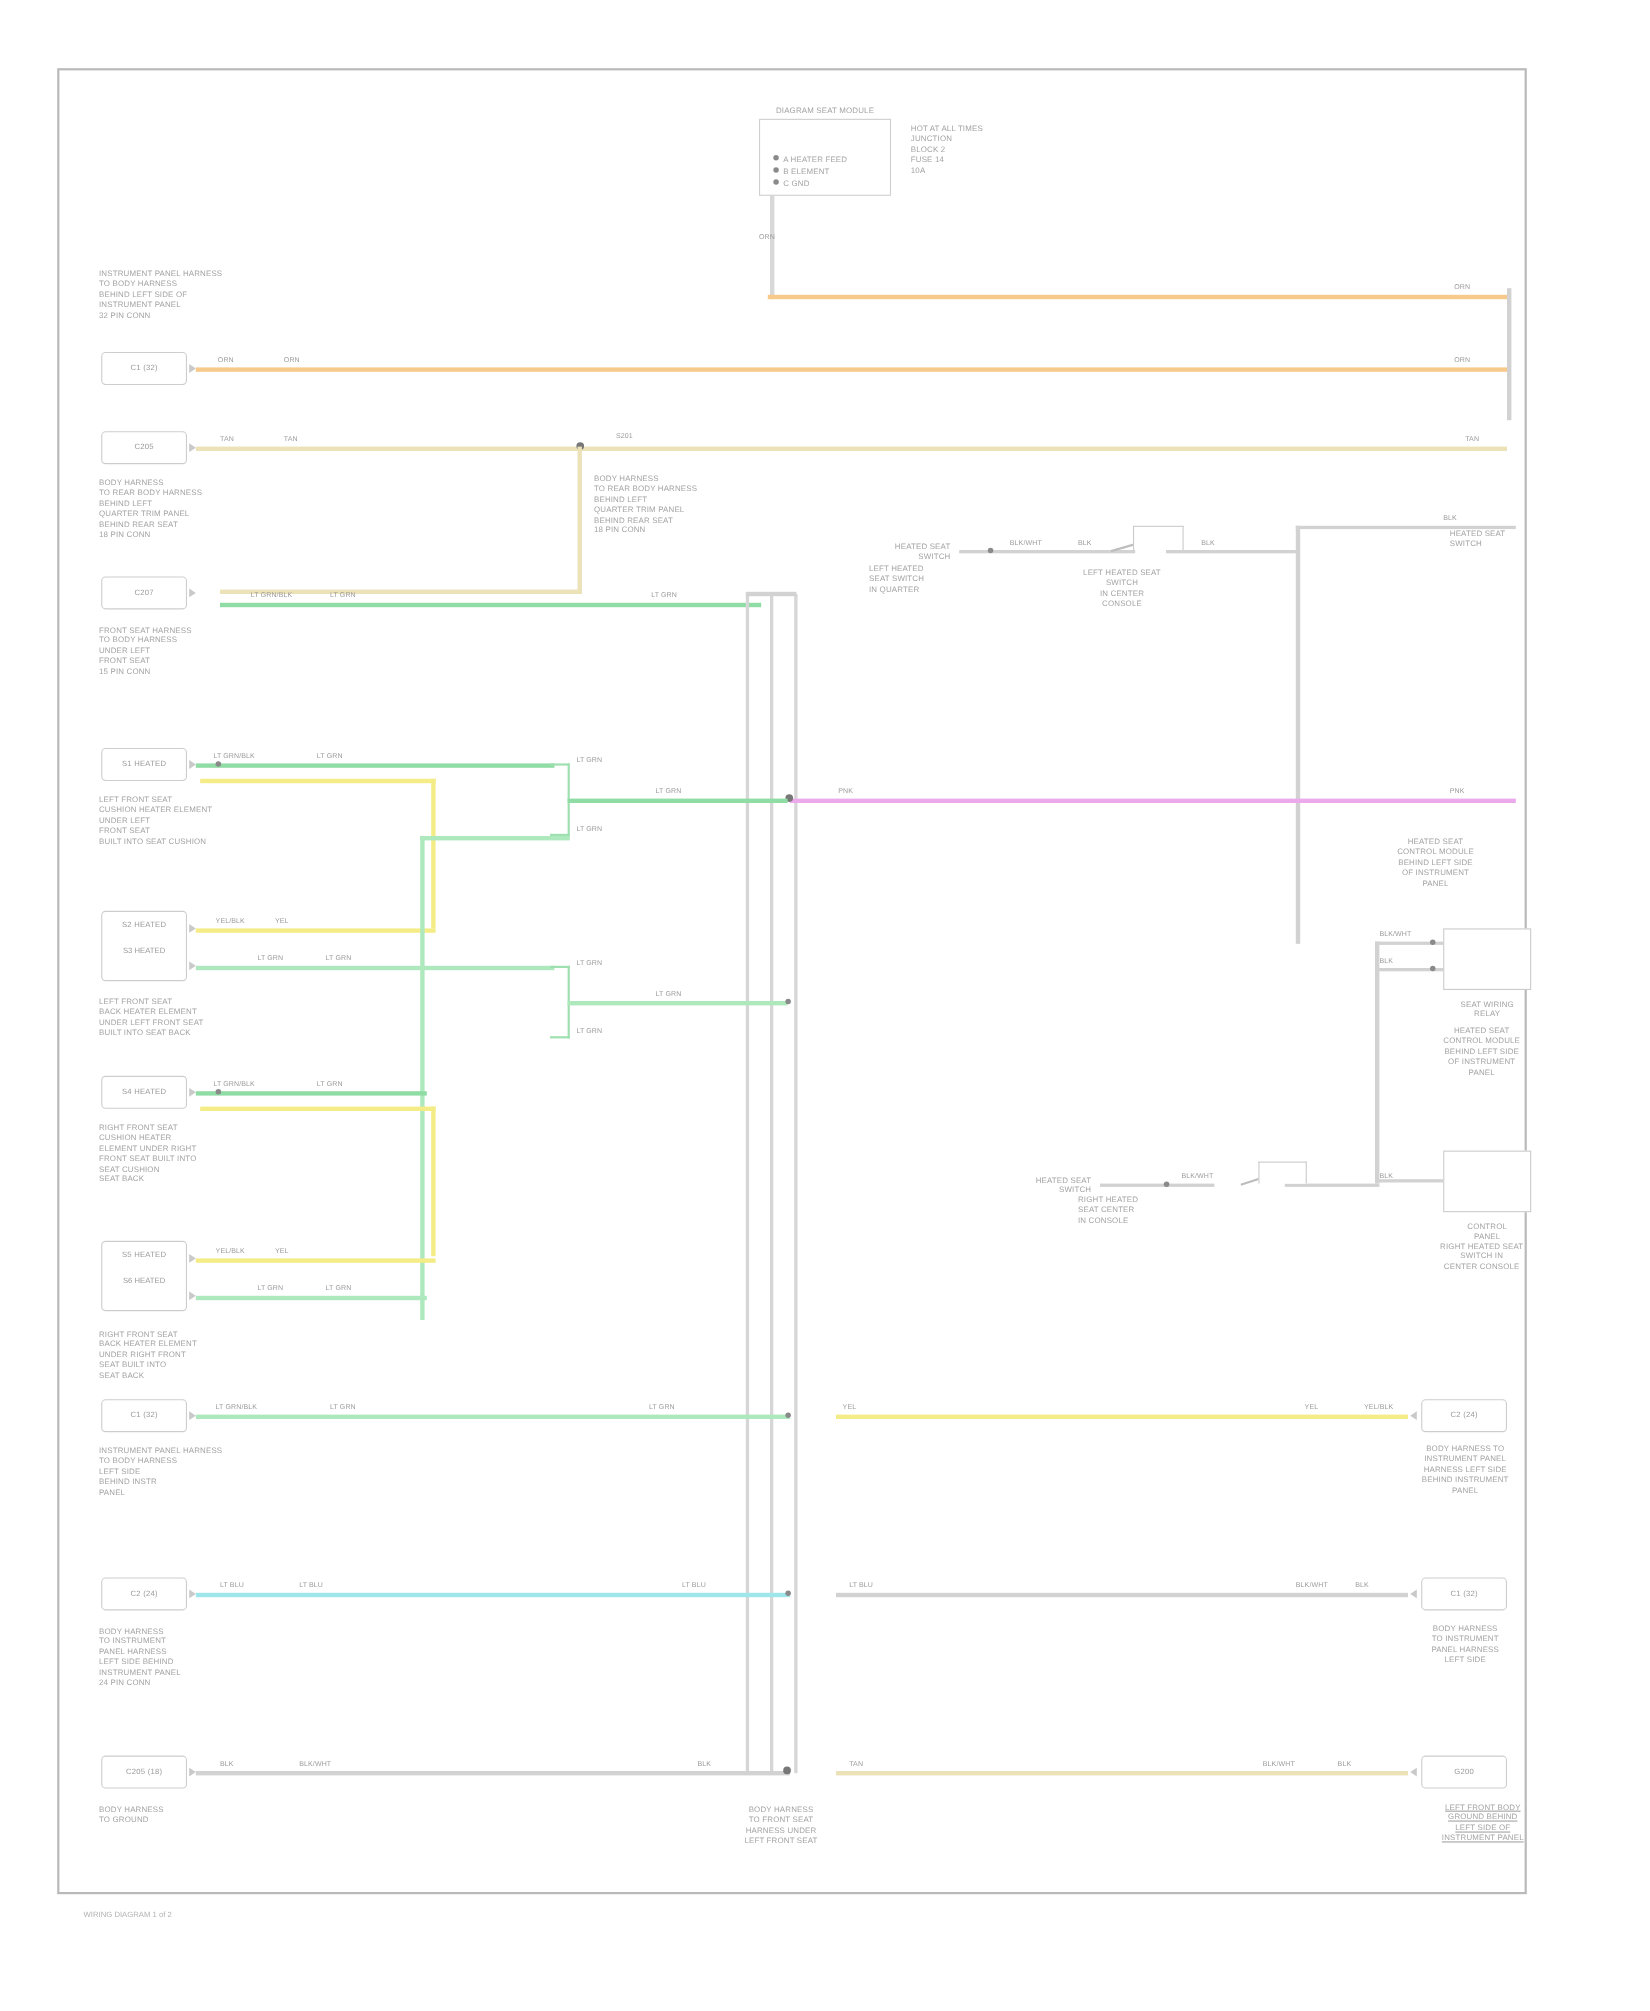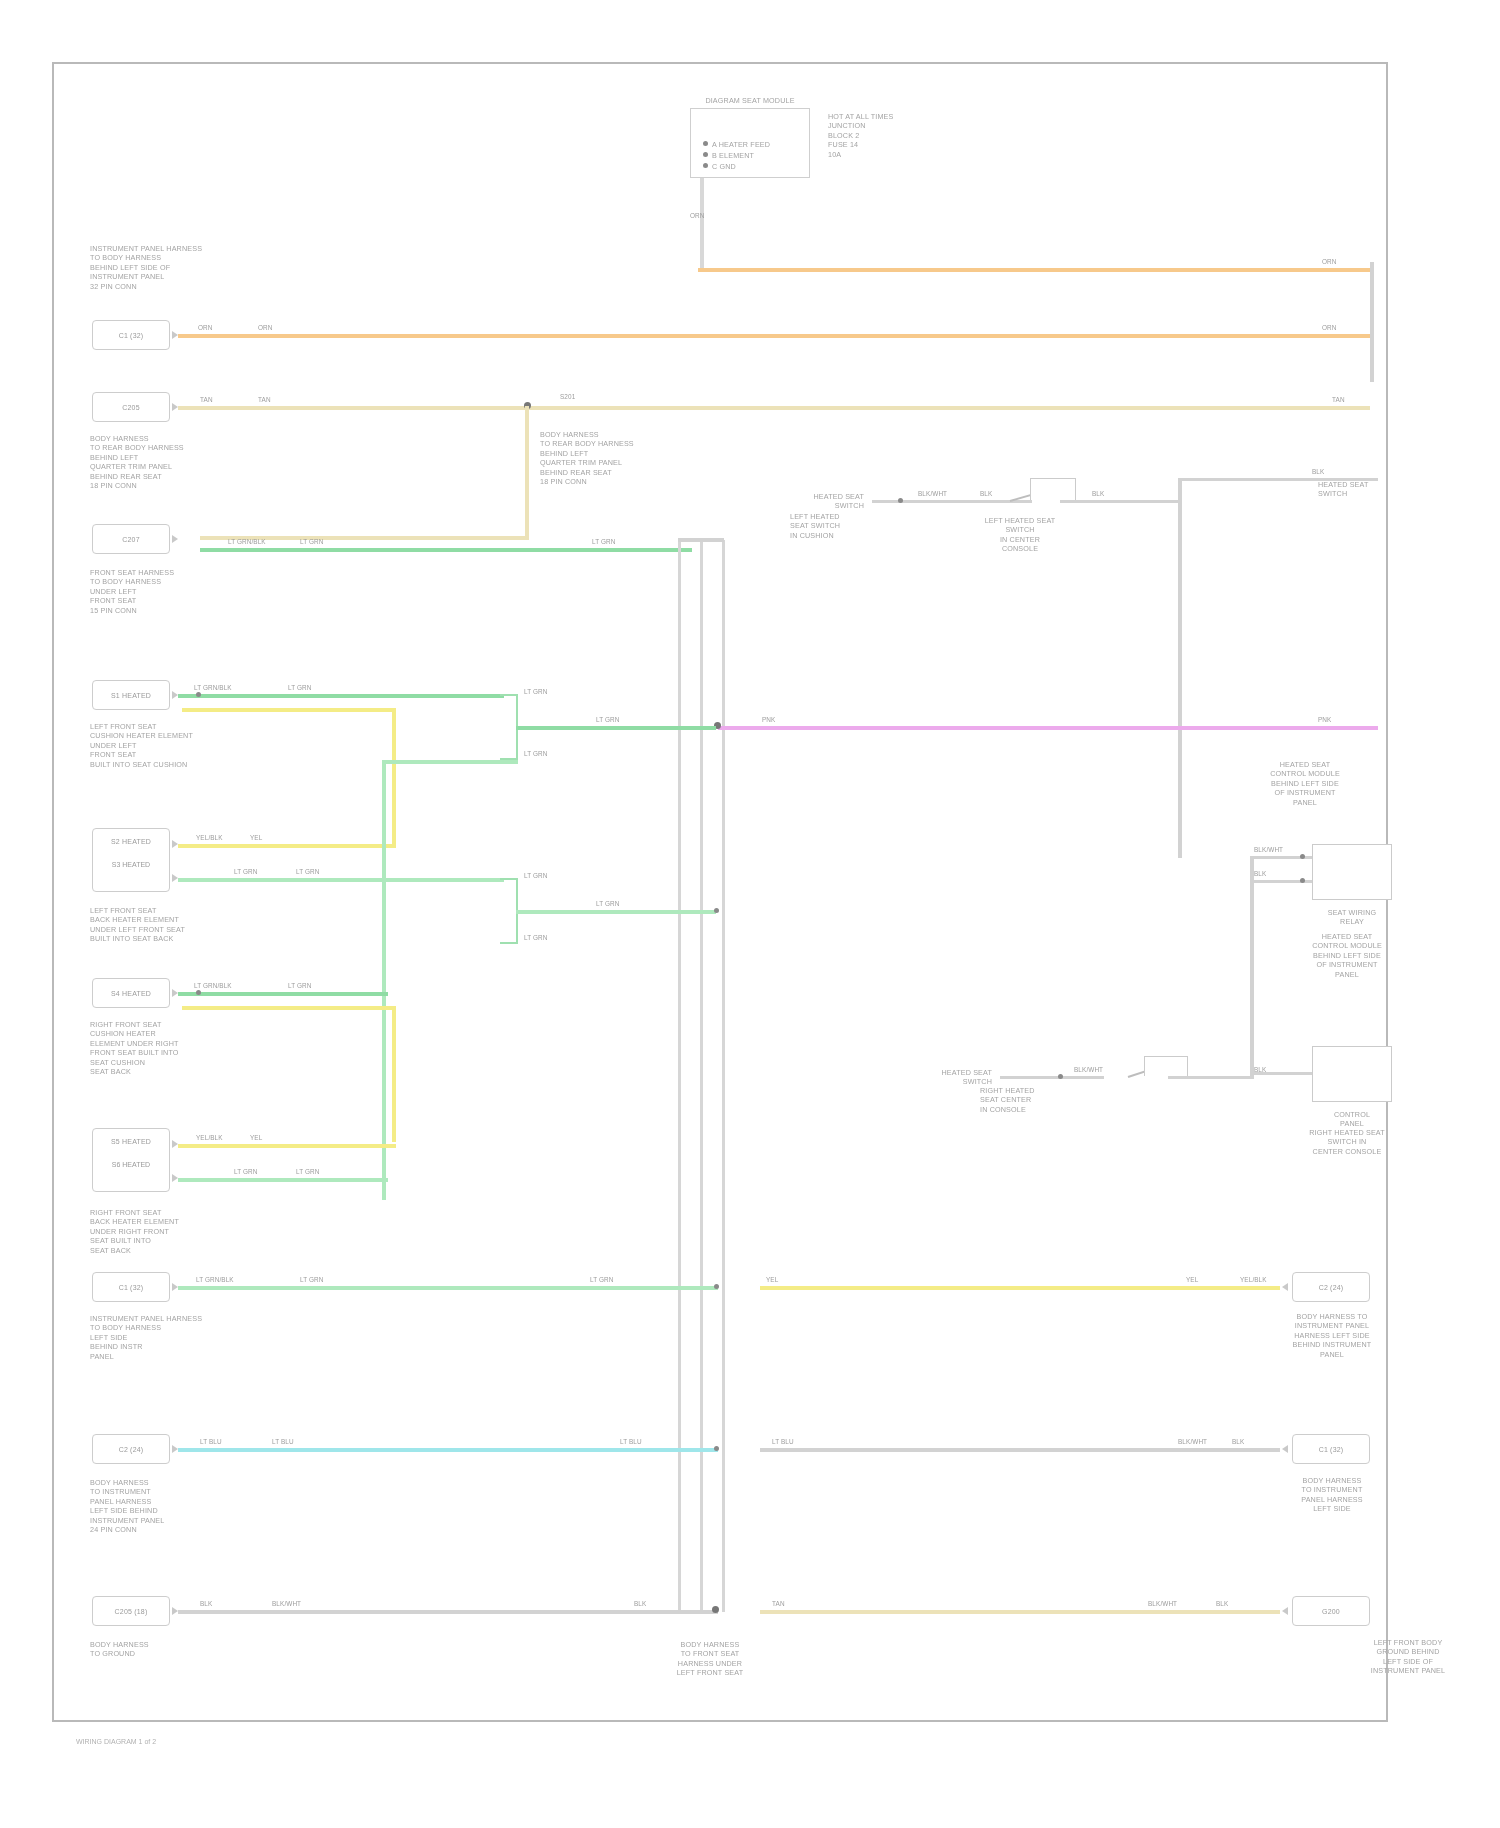--- a/index.html
+++ b/index.html
@@ -177,21 +177,21 @@
   <div class="wire h w-gray" style="left:872px;top:500px;width:160px;height:3px;"></div>
   <div class="splice sm" style="left:898px;top:498px;"></div>
   <div class="sw-body" style="left:1010px;top:500px;width:44px;transform:rotate(-16deg);"></div>
   <div class="wire h w-gray" style="left:1060px;top:500px;width:120px;height:3px;"></div>
   <div class="module" style="left:1030px;top:478px;width:46px;height:22px;border-bottom:none;"></div>
 
   <div class="tblock r" style="left:790px;top:492px;width:74px;">HEATED SEAT
 SWITCH</div>
   <div class="tblock" style="left:790px;top:512px;width:80px;">LEFT HEATED
 SEAT SWITCH
-IN CUSHION</div>
+IN QUARTER</div>
   <div class="tblock c" style="left:950px;top:516px;width:140px;">LEFT HEATED SEAT
 SWITCH
 IN CENTER
 CONSOLE</div>
 
   <div class="wlabel" style="left:918px;top:490px;">BLK/WHT</div>
   <div class="wlabel" style="left:980px;top:490px;">BLK</div>
   <div class="wlabel" style="left:1092px;top:490px;">BLK</div>
 
   <div class="wire v w-gray" style="left:1178px;top:478px;height:380px;"></div>
@@ -428,20 +428,20 @@
   <div class="wlabel" style="left:1148px;top:1600px;">BLK/WHT</div>
   <div class="wlabel" style="left:1216px;top:1600px;">BLK</div>
 
   <div class="conn" style="left:1292px;top:1596px;width:78px;height:30px;">
     <div class="cid">G200</div>
   </div>
   <div class="pin" style="left:1282px;top:1607px;transform:scaleX(-1);"></div>
 
   <div class="tblock" style="left:90px;top:1640px;width:175px;">BODY HARNESS
 TO GROUND</div>
-  <div class="tblock c" style="left:1348px;top:1638px;width:120px;">LEFT FRONT BODY
+  <div class="tblock c" style="left:1288px;top:1638px;width:120px;text-decoration:underline;">LEFT FRONT BODY
 GROUND BEHIND
 LEFT SIDE OF
 INSTRUMENT PANEL</div>
 
   <div class="footer" style="left:76px;top:1738px;">WIRING DIAGRAM 1 of 2</div>
 
 </div>
 
 </body></html>

